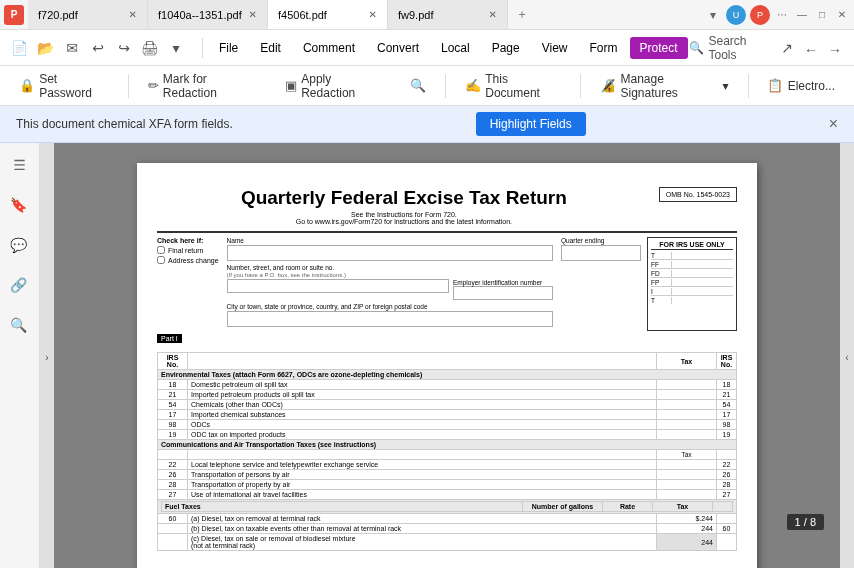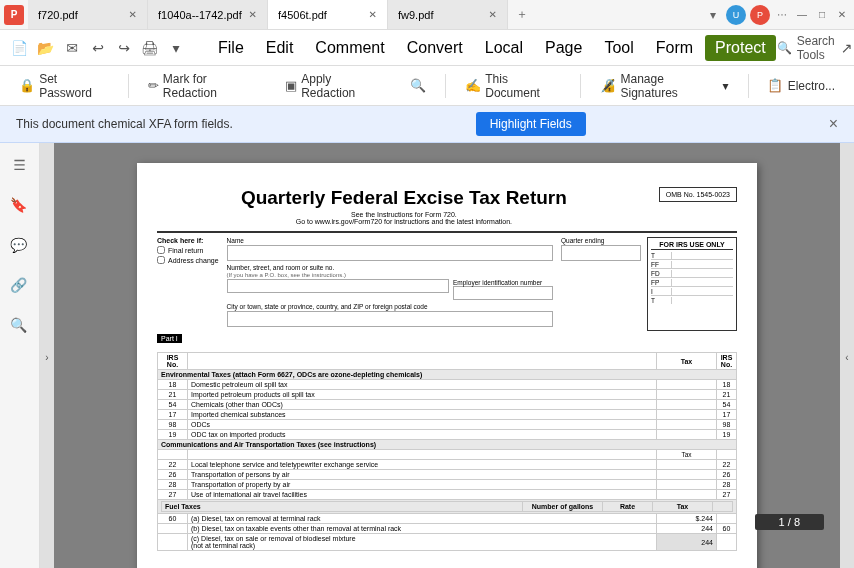--- a/index.html
+++ b/index.html
@@ -19,22 +19,22 @@
     .title-btn { width: 16px; height: 16px; display: flex; align-items: center; justify-content: center; cursor: pointer; font-size: 10px; color: #666; }
     .tab-overflow { padding: 0 6px; display: flex; align-items: center; color: #666; cursor: pointer; }
     .title-right { display: flex; align-items: center; gap: 4px; }
     .avatar { width: 20px; height: 20px; border-radius: 50%; background: #3498db; display: flex; align-items: center; justify-content: center; color: white; font-size: 9px; }
 
     
     .menu-bar {
       display: flex; align-items: center; background: white; height: 36px;
       border-bottom: 1px solid #ddd; padding: 0 8px; gap: 2px;
     }
-    .menu-item { padding: 4px 10px; font-size: 16px; cursor: pointer; border-radius: 3px; }
-    .menu-item.active { background: #4d7c0f; color: white; border-radius: 3px; }
+    .menu-item { padding: 4px 10px; font-size: 12px; cursor: pointer; border-radius: 3px; }
+    .menu-item.active { background: #a21caf; color: white; border-radius: 3px; }
     .menu-separator { width: 1px; background: #ddd; height: 20px; margin: 0 4px; }
     .menu-left { display: flex; align-items: center; gap: 2px; margin-right: 8px; }
     .menu-icon-btn { width: 24px; height: 24px; display: flex; align-items: center; justify-content: center; cursor: pointer; border-radius: 3px; color: #555; font-size: 14px; }
     .search-tools { display: flex; align-items: center; gap: 4px; margin-left: auto; font-size: 12px; color: #555; cursor: pointer; }
 
     
     .toolbar {
       display: flex; align-items: center; background: white; height: 40px;
       border-bottom: 1px solid #ddd; padding: 0 8px; gap: 4px;
     }
@@ -66,34 +66,34 @@
     .pdf-page { background: white; width: 620px; min-height: 800px; box-shadow: 2px 2px 8px rgba(0,0,0,0.4); padding: 20px; font-size: 8px; }
 
     
     .part-table { width: 100%; border-collapse: collapse; font-size: 7px; margin-top: 6px; }
     .part-table th, .part-table td { border: 1px solid #ccc; padding: 1px 3px; }
     .section-header { background: #e8e8e8; font-weight: bold; font-size: 7px; }
     .col-irs { width: 30px; text-align: center; }
     .col-num { width: 20px; text-align: center; }
     .col-tax { width: 60px; }
 
-    .page-badge { background: #333; color: white; padding: 2px 24px; border-radius: 2px; font-size: 11px; }
+    .page-badge { background: #333; color: white; padding: 2px 8px; border-radius: 2px; font-size: 11px; }
   </style>
 </head>
 <body>
 
 <div class="title-bar">
   <div class="app-icon">P</div>
   <div class="tabs-container">
     <div class="tab">
       <span>f720.pdf</span>
       <span class="tab-close">✕</span>
     </div>
     <div class="tab">
-      <span>f1040a--1742.pdf</span>
+      <span>f1040a--1351.pdf</span>
       <span class="tab-close">✕</span>
     </div>
     <div class="tab active">
       <span>f4506t.pdf</span>
       <span class="tab-close">✕</span>
     </div>
     <div class="tab">
       <span>fw9.pdf</span>
       <span class="tab-close">✕</span>
     </div>
@@ -120,21 +120,21 @@
     <div class="menu-icon-btn">🖨</div>
     <div class="menu-icon-btn">▾</div>
   </div>
   <div class="menu-separator"></div>
   <div class="menu-item">File</div>
   <div class="menu-item">Edit</div>
   <div class="menu-item">Comment</div>
   <div class="menu-item">Convert</div>
   <div class="menu-item">Local</div>
   <div class="menu-item">Page</div>
-  <div class="menu-item">Tool</div>
+  <div class="menu-item">View</div>
   <div class="menu-item">Form</div>
   <div class="menu-item active">Protect</div>
   <div class="search-tools">
     <span>🔍</span>
     <span>Search Tools</span>
   </div>
   <div class="menu-icon-btn" style="margin-left:4px;">↗</div>
   <div class="menu-icon-btn">←</div>
   <div class="menu-icon-btn">→</div>
 </div>

